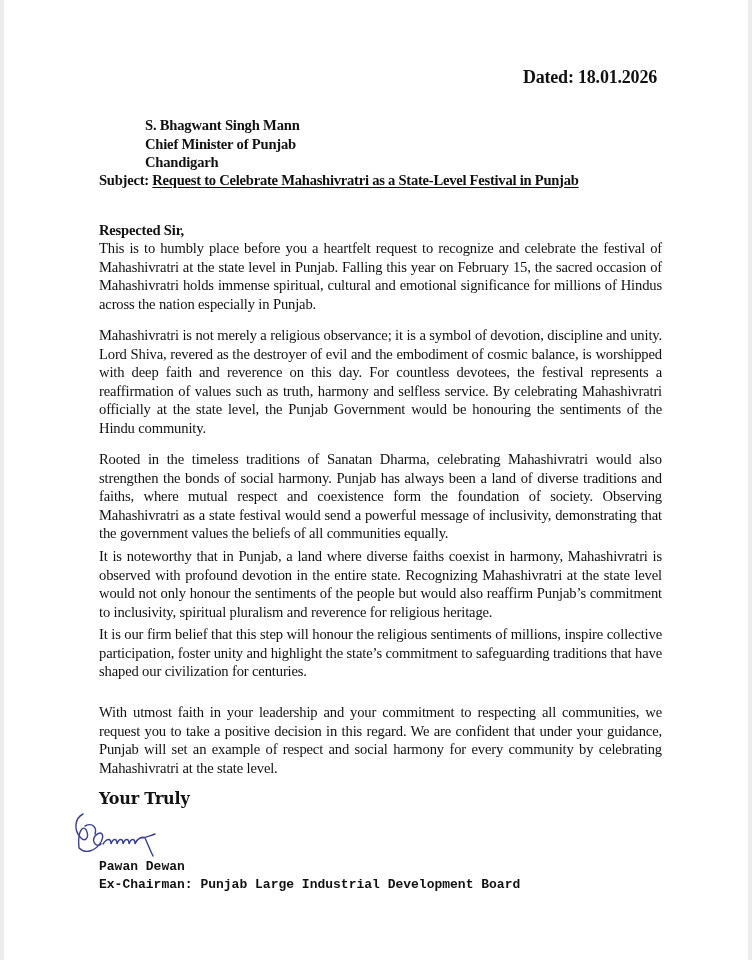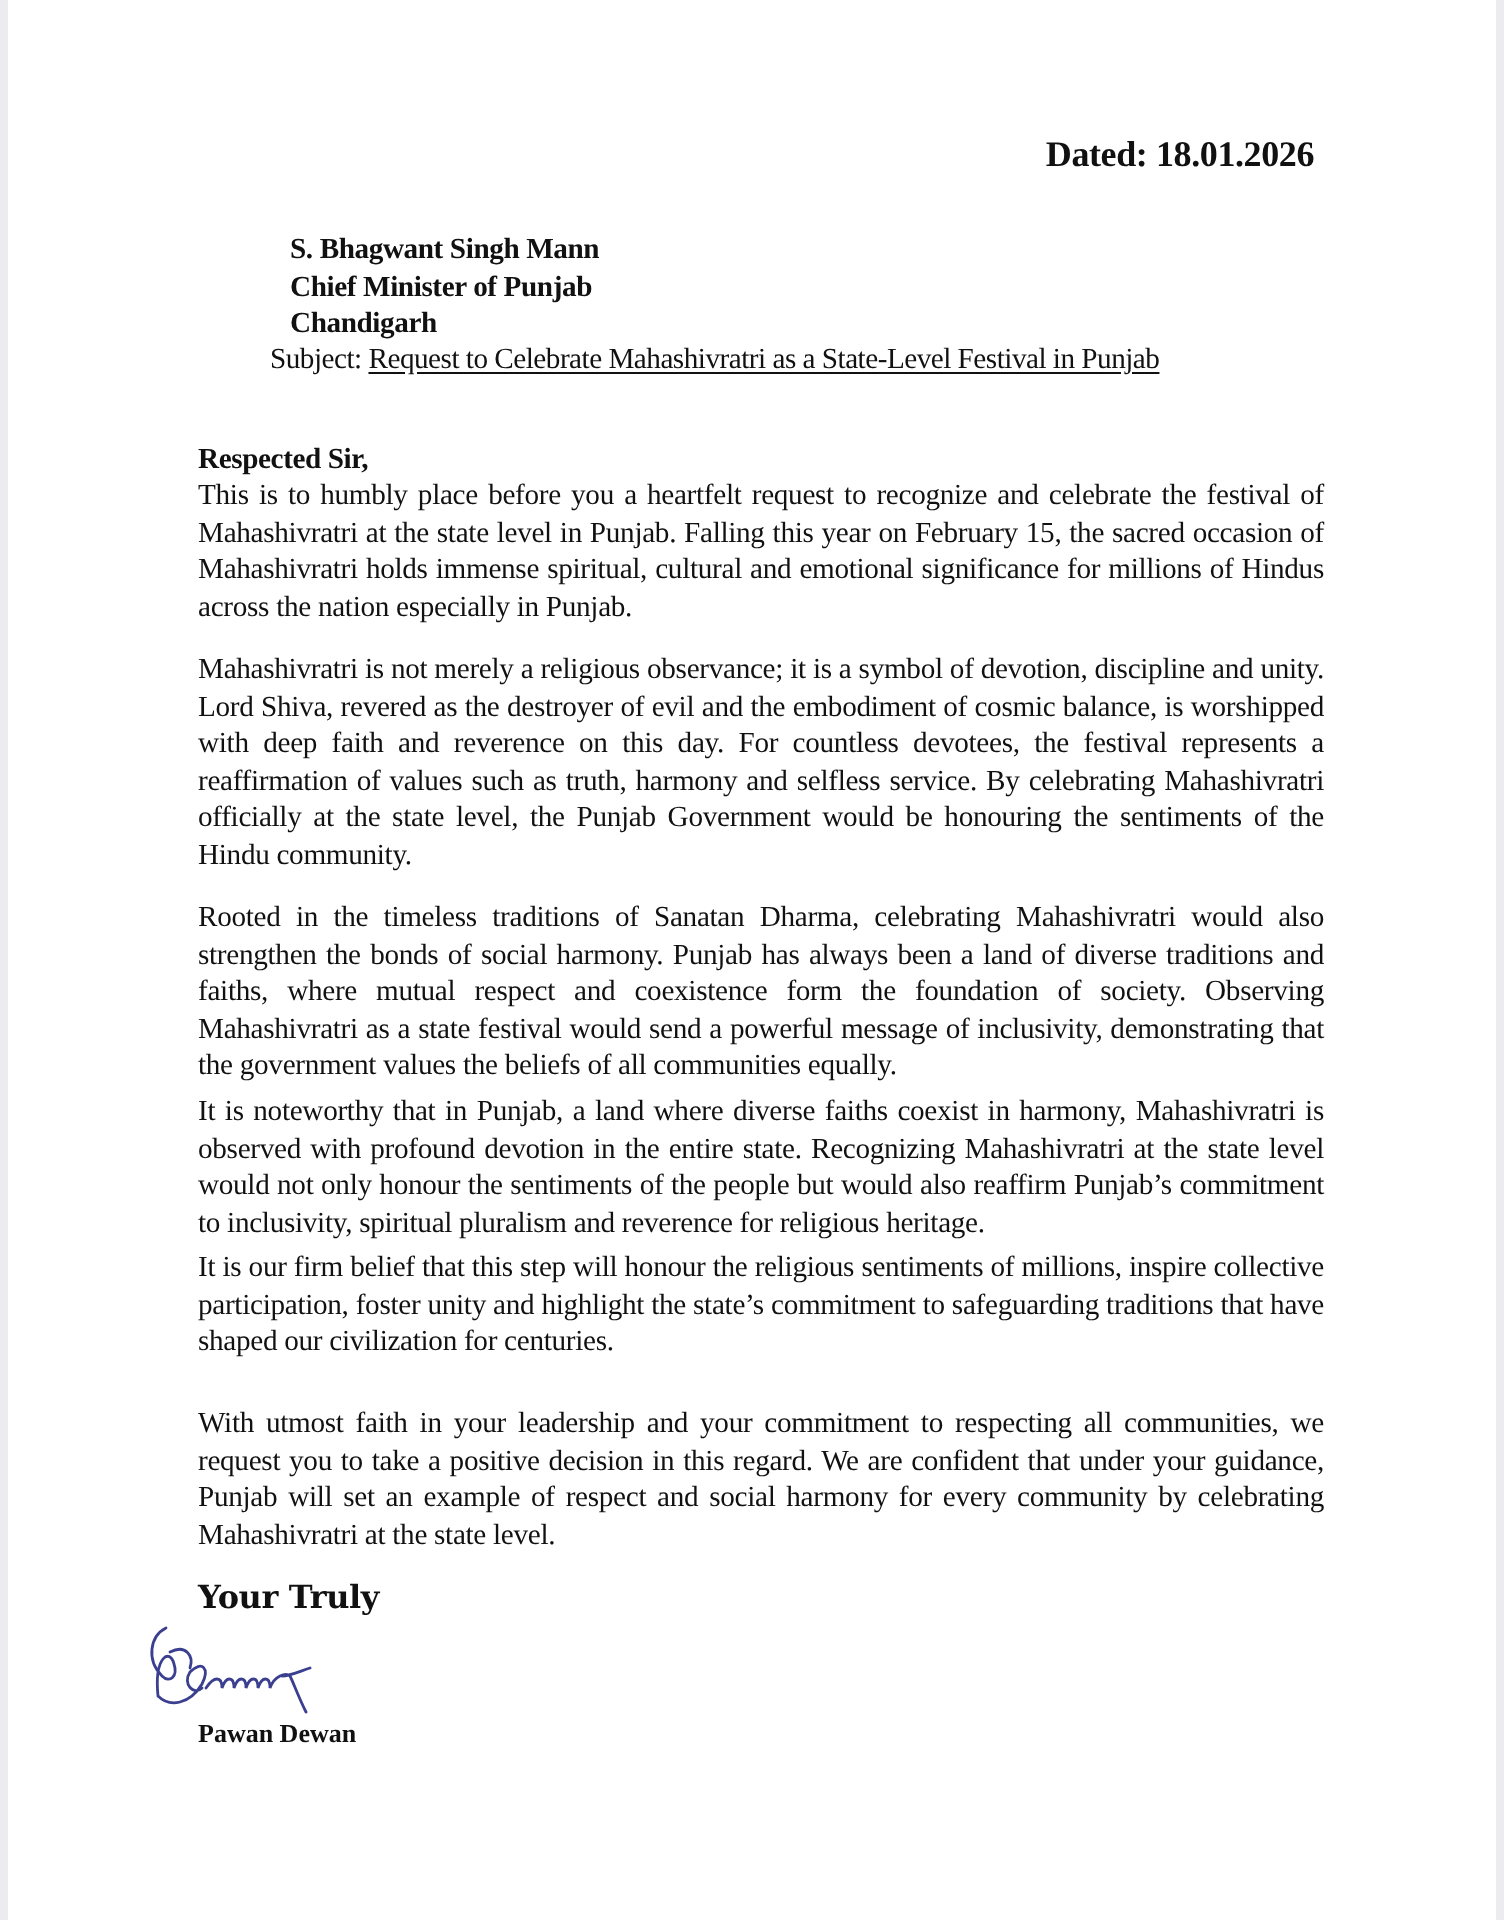--- a/index.html
+++ b/index.html
@@ -16,36 +16,36 @@
     .content {
       position: absolute; left: 95px; top: 0; width: 563px;
       font-size: 14.6px; line-height: 18.6px;
     }
     .date {
       position: absolute; top: 67px; right: 91px;
       font-weight: bold; font-size: 18px; letter-spacing: -0.2px;
     }
     .addr { position: absolute; top: 116px; font-weight: bold; letter-spacing: -0.2px; margin-left: 46px; }
     .addr div { height: 18.5px; }
-    .subject { position: absolute; top: 171px; font-weight: normal; letter-spacing: -0.25px; white-space: nowrap; margin-left: 36px; }
+    .subject { position: absolute; top: 171px; font-weight: bold; letter-spacing: -0.25px; white-space: nowrap; }
     .subject .subj-text { text-decoration: underline; text-underline-offset: 2px; }
     .salutation { position: absolute; top: 205px; font-weight: bold; letter-spacing: -0.2px; margin-top: 16px; }
     .para {
       position: absolute; left: 0; width: 563px;
       text-align: justify; letter-spacing: -0.15px;
     }
     .p1 { top: 239px; }
     .p2 { top: 326px; }
     .p3 { top: 450px; }
     .p4 { top: 547px; }
     .p5 { top: 625px; }
     .p6 { top: 703px; }
     .closing { position: absolute; top: 790px; font-weight: bold; letter-spacing: -0.2px; font-family: "DejaVu Serif", serif; font-size: 16px; }
     .signature { position: absolute; left: -28px; top: 808px; width: 110px; height: 52px; }
-    .signer { position: absolute; top: 858px; font-weight: bold; font-family: Liberation Serif, serif; font-size: 13px; line-height: 18.3px; white-space: nowrap; }
+    .signer { position: absolute; top: 858px; font-weight: bold; font-family: Liberation Mono, monospace; font-size: 13px; line-height: 18.3px; white-space: nowrap; }
   </style>
 </head>
 <body>
 
 <div class="page">
   <div class="date">Dated: 18.01.2026</div>
   <div class="content">
     <div class="addr">
       <div>S. Bhagwant Singh Mann</div>
       <div>Chief Minister of Punjab</div>
@@ -65,15 +65,16 @@
 
     <div class="closing">Your Truly</div>
 
     <svg class="signature" viewBox="0 0 110 52">
       <path d="M12 6 C 4 10, 2 22, 10 30 C 14 34, 18 30, 16 24 C 14 16, 6 20, 8 40 M 8 40 C 14 46, 24 44, 30 34 C 34 26, 30 22, 24 28 C 20 34, 26 40, 30 36 M 14 18 C 22 14, 26 20, 24 26" fill="none" stroke="#3b3f8f" stroke-width="1.4" stroke-linecap="round"></path>
       <path d="M32 36 C 36 30, 40 30, 40 36 C 42 30, 46 30, 46 36 C 48 30, 52 30, 52 36 C 54 30, 58 30, 58 36 C 60 30, 64 30, 64 36 C 66 30, 72 28, 74 30 C 76 34, 78 40, 82 48 M 70 30 C 74 30, 78 28, 84 26" fill="none" stroke="#3b3f8f" stroke-width="1.4" stroke-linecap="round"></path>
     </svg>
 
     <div class="signer">
       <div>Pawan Dewan</div>
+      <div>Ex-Chairman: Punjab Large Industrial Development Board</div>
     </div>
   </div>
 </div>
 
 </body></html>

